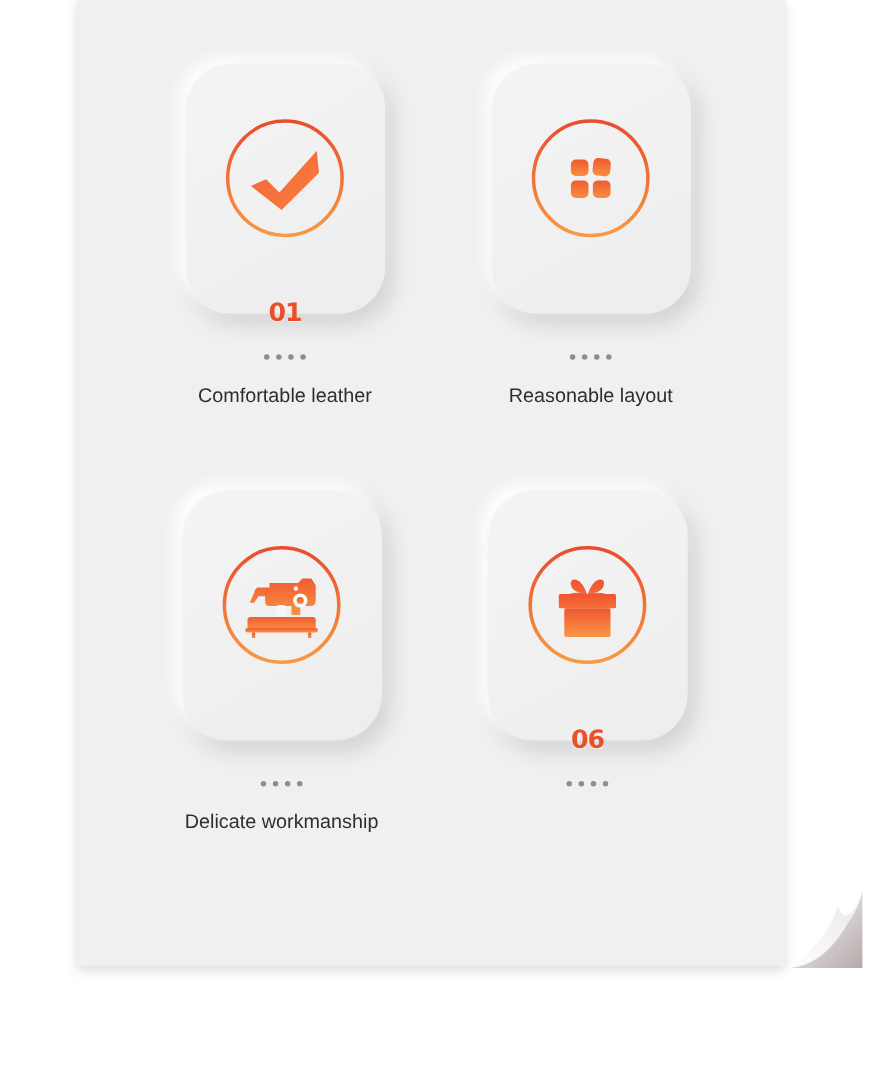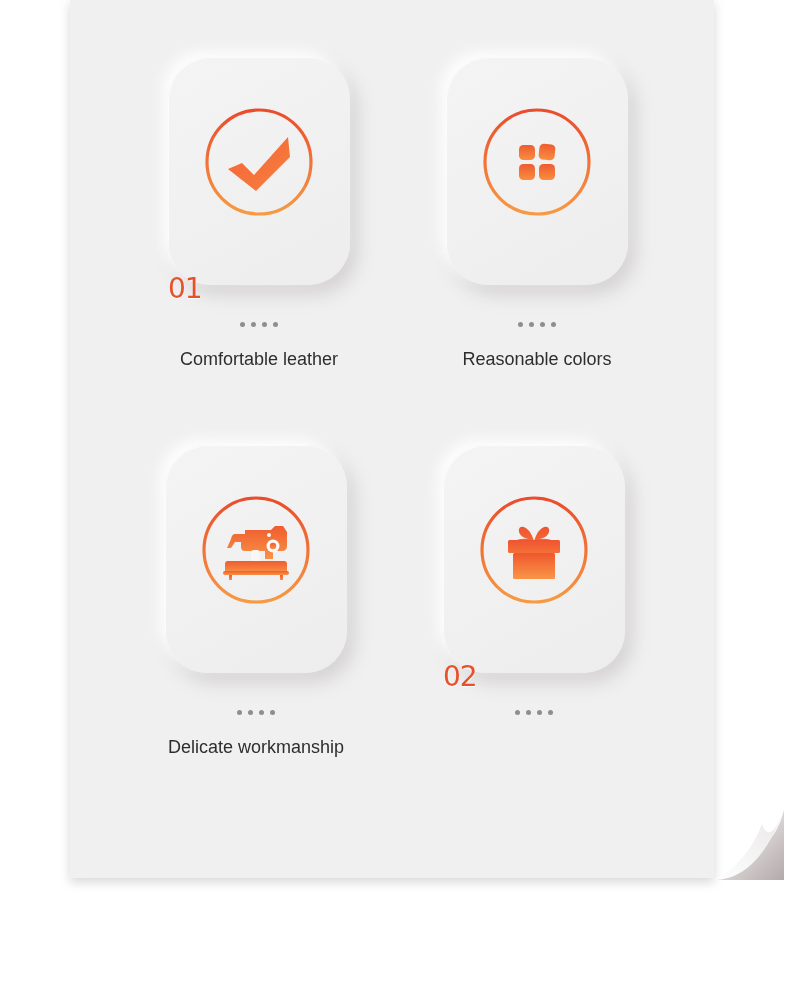--- a/index.html
+++ b/index.html
@@ -60,23 +60,24 @@
     height: 114px;
   }
   .ring svg { display: block; width: 114px; height: 114px; }
 
   
   .num {
     position: absolute;
     left: 0;
     right: 0;
     top: 215px;
+    text-align: center;
     font-family: "DejaVu Sans", sans-serif;
-    font-size: 28px;
-    font-weight: normal;
+    font-size: 23px;
+    font-weight: bold;
     letter-spacing: -1px;
     color: #e8502a;
     text-shadow: 0 1px 1px rgba(255,255,255,0.85);
   }
 
   
   .dots {
     position: absolute;
     left: 0;
     right: 0;
@@ -165,21 +166,21 @@
           <rect x="39" y="40" width="16" height="15" rx="4.5" fill="url(#g2b)"></rect>
           <rect x="59" y="39" width="16" height="16" rx="4.5" fill="url(#g2b)" transform="rotate(6 67 47)"></rect>
           <rect x="39" y="59" width="16" height="16" rx="4.5" fill="url(#g2b)"></rect>
           <rect x="59" y="59" width="16" height="16" rx="4.5" fill="url(#g2b)"></rect>
         </svg>
       </div>
     </div>
     <div class="dots">
       <i></i><i></i><i></i><i></i>
     </div>
-    <div class="caption">Reasonable colors</div>
+    <div class="caption">Reasonable layout</div>
   </div>
 
   <div class="feature c1 r2">
     <div class="card">
       <div class="ring">
         <svg viewBox="0 0 114 114" xmlns="http://www.w3.org/2000/svg">
           <defs>
             <linearGradient id="g3" x1="0" y1="0" x2="0" y2="1">
               <stop offset="0%" stop-color="#ea4c2c"></stop>
               <stop offset="100%" stop-color="#f79a43"></stop>
@@ -231,21 +232,21 @@
           <circle cx="57" cy="57" r="52" fill="none" stroke="url(#g4)" stroke-width="3.2"></circle>
 
           <path d="M57 48 q-4 -12 -10 -14 q-6 -1 -5 5 q1 5 9 7 q-10 -1 -14 3 q-3 4 3 4 z" fill="url(#g4c)"></path>
           <path d="M57 48 q4 -12 10 -14 q6 -1 5 5 q-1 5 -9 7 q10 -1 14 3 q3 4 -3 4 z" fill="url(#g4c)"></path>
 
           <rect x="31" y="47" width="52" height="13" rx="1.5" fill="url(#g4c)"></rect>
 
           <rect x="36" y="60" width="42" height="26" rx="1.5" fill="url(#g4b)"></rect>
         </svg>
       </div>
-      <div class="num">02</div>
+      <div class="num">06</div>
     </div>
     <div class="dots">
       <i></i><i></i><i></i><i></i>
     </div>
   </div>
 
   <div id="corner">
     <svg width="92" height="96" viewBox="0 0 92 96" xmlns="http://www.w3.org/2000/svg">
       <defs>
         <linearGradient id="curl" x1="0" y1="0" x2="1" y2="1">

